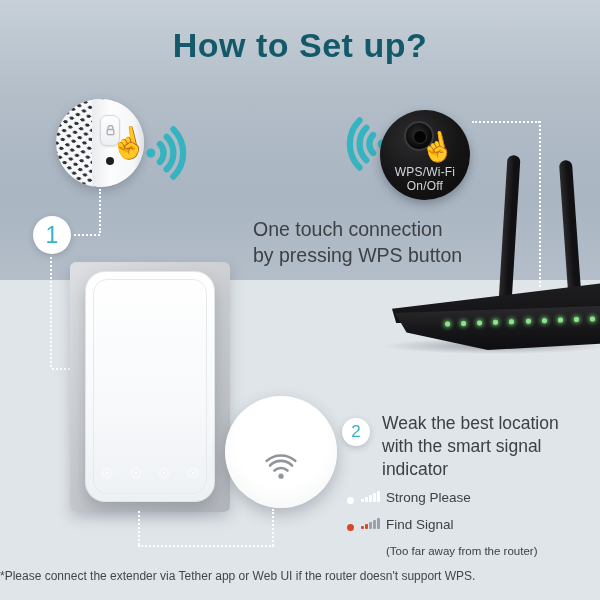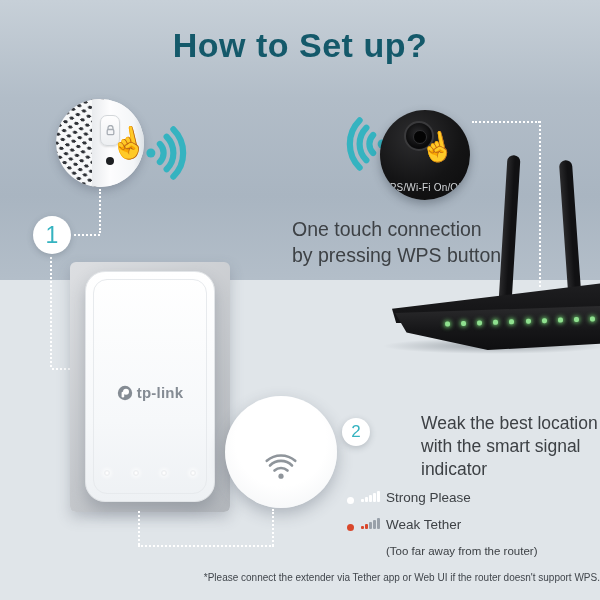--- a/index.html
+++ b/index.html
@@ -23,21 +23,21 @@
   .dot-h { position:absolute; border-top:2px dotted #fff; height:0; }
   
   .badge {
     position:absolute; background:#fff; border-radius:50%;
     display:flex; align-items:center; justify-content:center;
     color:#35b3c0; box-shadow:0 2px 6px rgba(60,70,85,.25);
   }
   .badge-1 { left:33px; top:216px; width:38px; height:38px; font-size:23px; }
   .badge-2 { left:342px; top:418px; width:28px; height:28px; font-size:17px; }
   
-  .step-text { position:absolute; color:#3d4145;margin-left:39px; }
+  .step-text { position:absolute; color:#3d4145; }
   .step1-text { left:253px; top:217px; width:212px; font-size:19.5px; line-height:1.32; }
   .step2-text { left:382px; top:412px; width:200px; font-size:17.5px; line-height:1.3; }
   
   .callout-left {
     position:absolute; left:56px; top:99px; width:88px; height:88px;
     border-radius:50%; overflow:hidden; background:#f7f8f9;
     box-shadow:0 4px 10px rgba(60,70,85,.28);
   }
   .vents {
     position:absolute; left:-16px; top:-12px; width:64px; height:116px;
@@ -73,22 +73,22 @@
   .router-wps-btn {
     position:absolute; left:24px; top:11px; width:30px; height:30px; border-radius:50%;
     background:radial-gradient(circle at 45% 40%, #2c2c2e 0%, #0a0a0b 65%);
     border:2px solid #3a3a3c;
   }
   .router-wps-btn::after {
     content:""; position:absolute; left:7px; top:7px; width:12px; height:12px;
     border-radius:50%; background:#040404; border:1px solid #2f2f31;
   }
   .callout-right .label {
-    position:absolute; bottom:7px; left:0; width:100%; 
-    font-size:10px; color:#d3d6d9; letter-spacing:.2px;
+    position:absolute; bottom:7px; left:0; width:100%; text-align:center;
+    font-size:12px; color:#d3d6d9; letter-spacing:.2px;
   }
   
   .waves { position:absolute; width:54px; height:56px; }
   .waves-left  { left:143px; top:125px; }
   .waves-right { left:336px; top:116px; transform:scaleX(-1); }
   
   .antenna { position:absolute; background:linear-gradient(90deg,#2a2a2c,#111113 60%); border-radius:7px 7px 3px 3px; }
   .ant-1 { left:503px; top:155px; width:13px; height:150px; transform:rotate(3.5deg); }
   .ant-2 { left:564px; top:160px; width:13px; height:148px; transform:rotate(-4deg); }
   .router-deck {
@@ -155,21 +155,21 @@
   .sig-wifi { position:absolute; left:40px; top:58px; }
   
   .legend-dot { position:absolute; width:7px; height:7px; border-radius:50%; }
   .legend-bars { position:absolute; display:flex; align-items:flex-end; gap:1.5px; }
   .legend-bars span { width:2.5px; border-radius:1px; }
   .legend-label { position:absolute; font-size:13.5px; color:#3d4145; }
   .legend-note  { position:absolute; font-size:11.5px; color:#3d4145; }
   
   .footnote {
     position:absolute; left:0; bottom:17px; width:100%;
-    text-align:right; font-size:10px; color:#41464c;
+    text-align:left; font-size:12px; color:#41464c;
   }
 </style>
 </head>
 <body>
 
 <div class="wall-lower"></div>
 
 <h1 class="title">How to Set up?</h1>
 
 <div class="callout-left">
@@ -239,28 +239,20 @@
       <span class="led"></span>
       <span class="led"></span>
     <span class="led"></span>
       <span class="led"></span>
   </div>
 </div>
 
 <div class="wall-plate"></div>
 <div class="extender">
   <div class="extender-inner"></div>
-  <div class="brand">
-    <svg width="16" height="16" viewBox="0 0 16 16">
-      <circle cx="8" cy="8" r="7.2" fill="#858c94"></circle>
-      <circle cx="9" cy="6.8" r="3" fill="#ffffff"></circle>
-      <rect x="4.6" y="6.8" width="2.6" height="5.6" rx="1.2" fill="#ffffff"></rect>
-    </svg>
-    <span>tp-link</span>
-  </div>
   <div class="indicators">
     <span class="ind-dot"></span>
     <span class="ind-dot"></span>
     <span class="ind-dot"></span>
     <span class="ind-dot"></span>
   </div>
 </div>
 
 <div class="callout-signal">
   <div class="led-spot"></div>
@@ -294,16 +286,16 @@
 <span class="legend-label" style="left:386px; top:490px;">Strong Please</span>
 
 <span class="legend-dot" style="left:347px; top:524px; background:#d9472b;"></span>
 <span class="legend-bars" style="left:361px; top:517px; height:12px;">
   <span style="height:3px;  background:#d9472b;"></span>
   <span style="height:5px;  background:#d9472b;"></span>
   <span style="height:7px;  background:#99a1aa;"></span>
   <span style="height:9px;  background:#99a1aa;"></span>
   <span style="height:11px; background:#99a1aa;"></span>
 </span>
-<span class="legend-label" style="left:386px; top:517px;">Weak Tether</span>
+<span class="legend-label" style="left:386px; top:517px;">Find Signal</span>
 <span class="legend-note" style="left:386px; top:545px;">(Too far away from the router)</span>
 
 <div class="footnote">*Please connect the extender via Tether app or Web UI  if the router doesn't support WPS.</div>
 
 </body></html>

